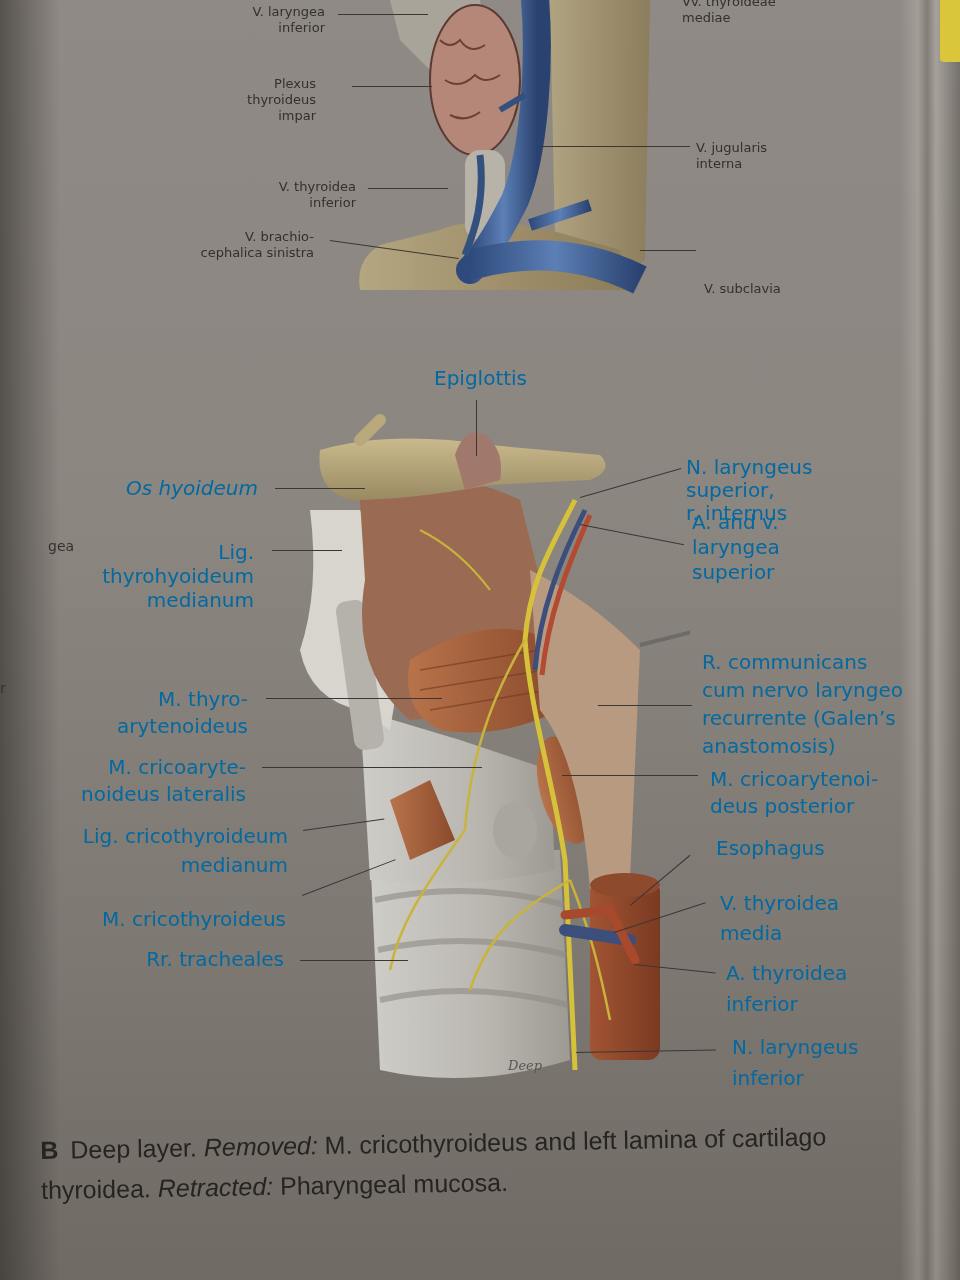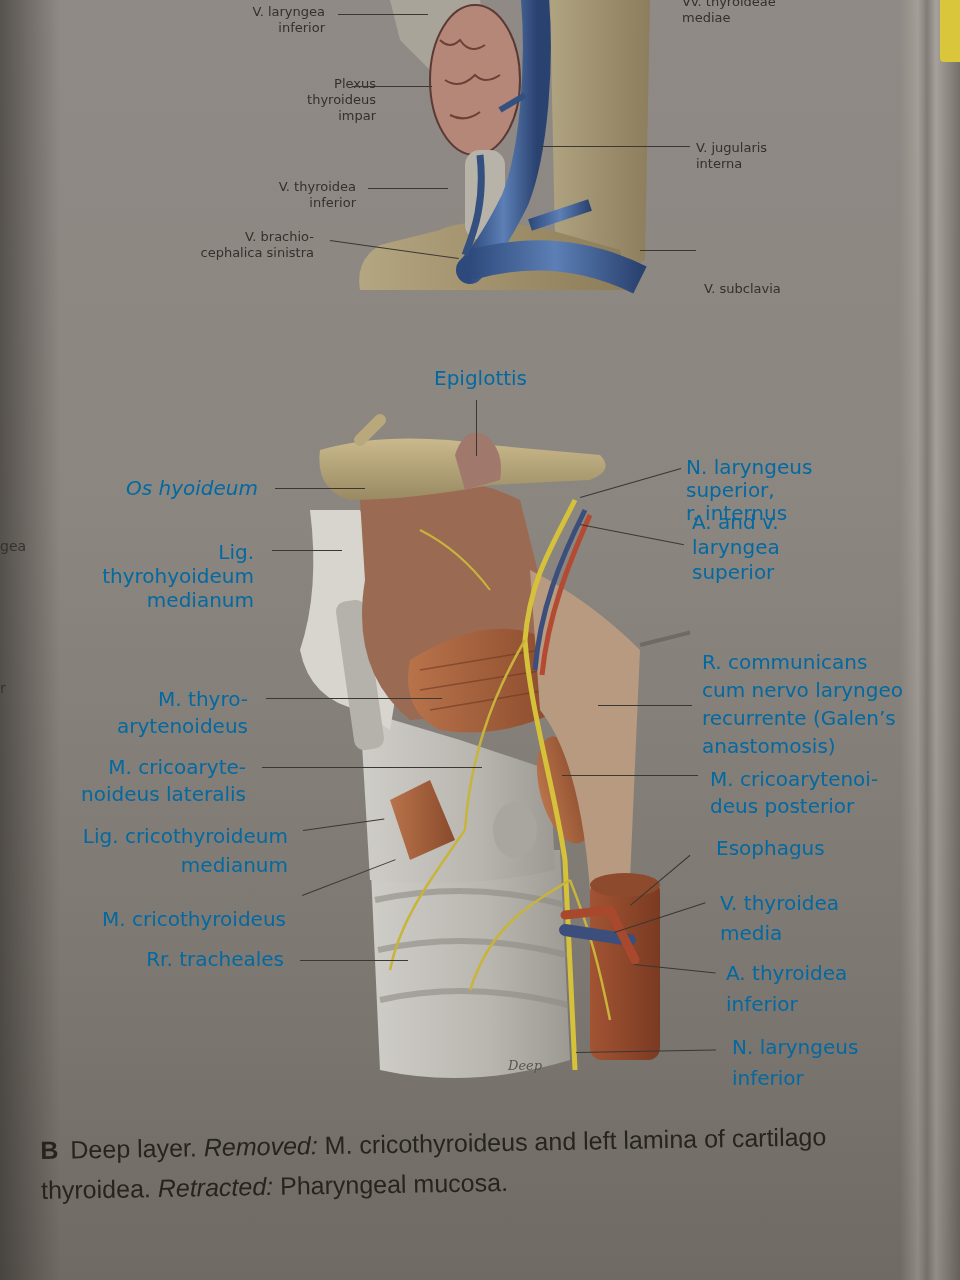--- a/index.html
+++ b/index.html
@@ -37,21 +37,21 @@
   .caption i { font-style:italic; }
   .frag { position:absolute; font-size:14px; color:#35312c; }
 </style>
 </head>
 <body>
 
 <div class="page-shadow-left"></div>
 <div class="page-edge-right"></div>
 <div class="yellow-tab"></div>
 
-<div class="frag" style="left:0;top:538px;">gea</div>
+<div class="frag" style="left:0;top:538px;padding-left:48px;">gea</div>
 <div class="frag" style="left:0;top:680px;">r</div>
 
 <svg class="fig" style="left:300px;top:0;" width="380" height="300" viewBox="0 0 380 300">
   <defs>
     <linearGradient id="vein" x1="0" x2="1">
         <stop offset="0" stop-color="#2e4a7c"></stop>
         <stop offset="0.5" stop-color="#5c7fb5"></stop>
         <stop offset="1" stop-color="#2a4270"></stop>
       </linearGradient>
     <linearGradient id="bone" x1="0" x2="1">
@@ -67,21 +67,21 @@
   <rect x="165" y="150" width="40" height="90" rx="15" fill="#b8b3a8"></rect>
   <path d="M235 0 C240 60 235 150 215 200 C200 230 185 255 170 270" stroke="url(#vein)" stroke-width="28" fill="none" stroke-linecap="round"></path>
   <path d="M170 265 Q260 240 340 280" stroke="url(#vein)" stroke-width="30" fill="none"></path>
   <path d="M230 225 L290 205" stroke="url(#vein)" stroke-width="12" fill="none"></path>
   <path d="M180 155 C185 200 175 230 165 255" stroke="#34507f" stroke-width="7" fill="none"></path>
   <path d="M200 110 L225 95" stroke="#34507f" stroke-width="6" fill="none"></path>
 </svg>
 
 <div class="lbl sm r" style="right:635px;top:4px;">V. laryngea
 inferior</div>
-<div class="lbl sm r" style="right:584px;top:76px;text-align:right;">Plexus
+<div class="lbl sm r" style="right:644px;top:76px;text-align:right;">Plexus
 thyroideus
 impar</div>
 <div class="lbl sm r" style="right:604px;top:179px;">V. thyroidea
 inferior</div>
 <div class="lbl sm r" style="right:646px;top:229px;text-align:right;">V. brachio-
 cephalica sinistra</div>
 <div class="lbl sm" style="left:682px;top:-6px;">Vv. thyroideae
 mediae</div>
 <div class="lbl sm" style="left:696px;top:140px;">V. jugularis
 interna</div>

